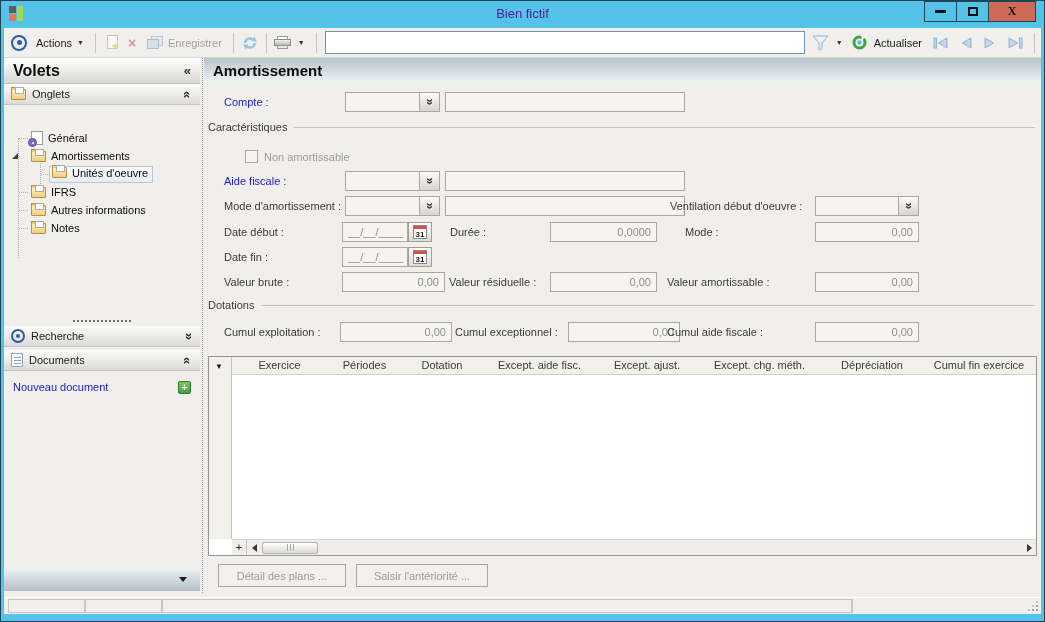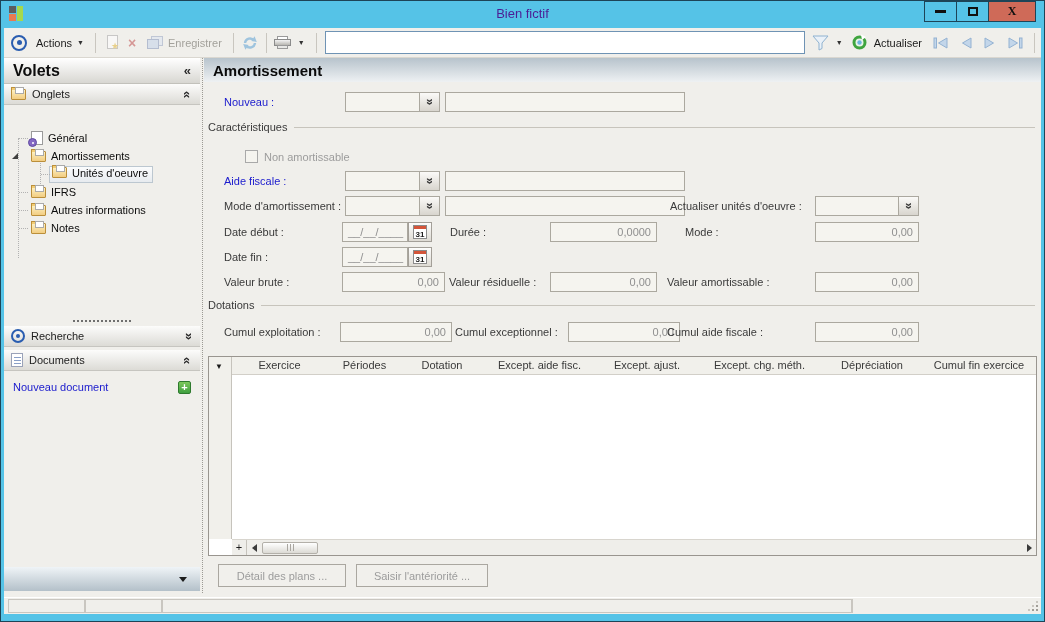--- a/index.html
+++ b/index.html
@@ -358,21 +358,21 @@
       </div>
     </div>
 
     <div class="v-split"></div>
 
     <div class="main">
       <div class="main-h">
         <span class="t">Amortissement</span>
       </div>
 
-      <span class="lbl blue" style="left:20px; top:34px;">Nouveau :</span>
+      <span class="lbl blue" style="left:20px; top:34px;">Compte :</span>
       <div class="combo" style="left:141px; top:34px; width:95px;">
         <span class="val"></span>
         <span class="cbtn">
             <span class="chev down">«</span>
           </span>
       </div>
       <div class="fld" style="left:241px; top:34px; width:240px;"></div>
 
       <span class="group-label" style="left:4px; top:62px;">Caractéristiques</span>
       <span class="group-line" style="top:69px;"></span>
@@ -391,21 +391,21 @@
 
       <span class="lbl" style="left:20px; top:138px;">Mode d'amortissement :</span>
       <div class="combo" style="left:141px; top:138px; width:95px;">
         <span class="val"></span>
         <span class="cbtn">
             <span class="chev down">«</span>
           </span>
       </div>
       <div class="fld" style="left:241px; top:138px; width:240px;"></div>
 
-      <span class="lbl" style="left:466px; top:138px;">Actualiser unités d'oeuvre :</span>
+      <span class="lbl" style="left:466px; top:138px;">Ventilation début d'oeuvre :</span>
       <div class="combo" style="left:611px; top:138px; width:104px;">
         <span class="val"></span>
         <span class="cbtn">
             <span class="chev down">«</span>
           </span>
       </div>
 
       <span class="lbl" style="left:20px; top:164px;">Date début :</span>
       <div class="fld" style="left:138px; top:164px; width:66px;">__/__/____</div>
       <button class="cal" style="left:204px; top:164px;">

